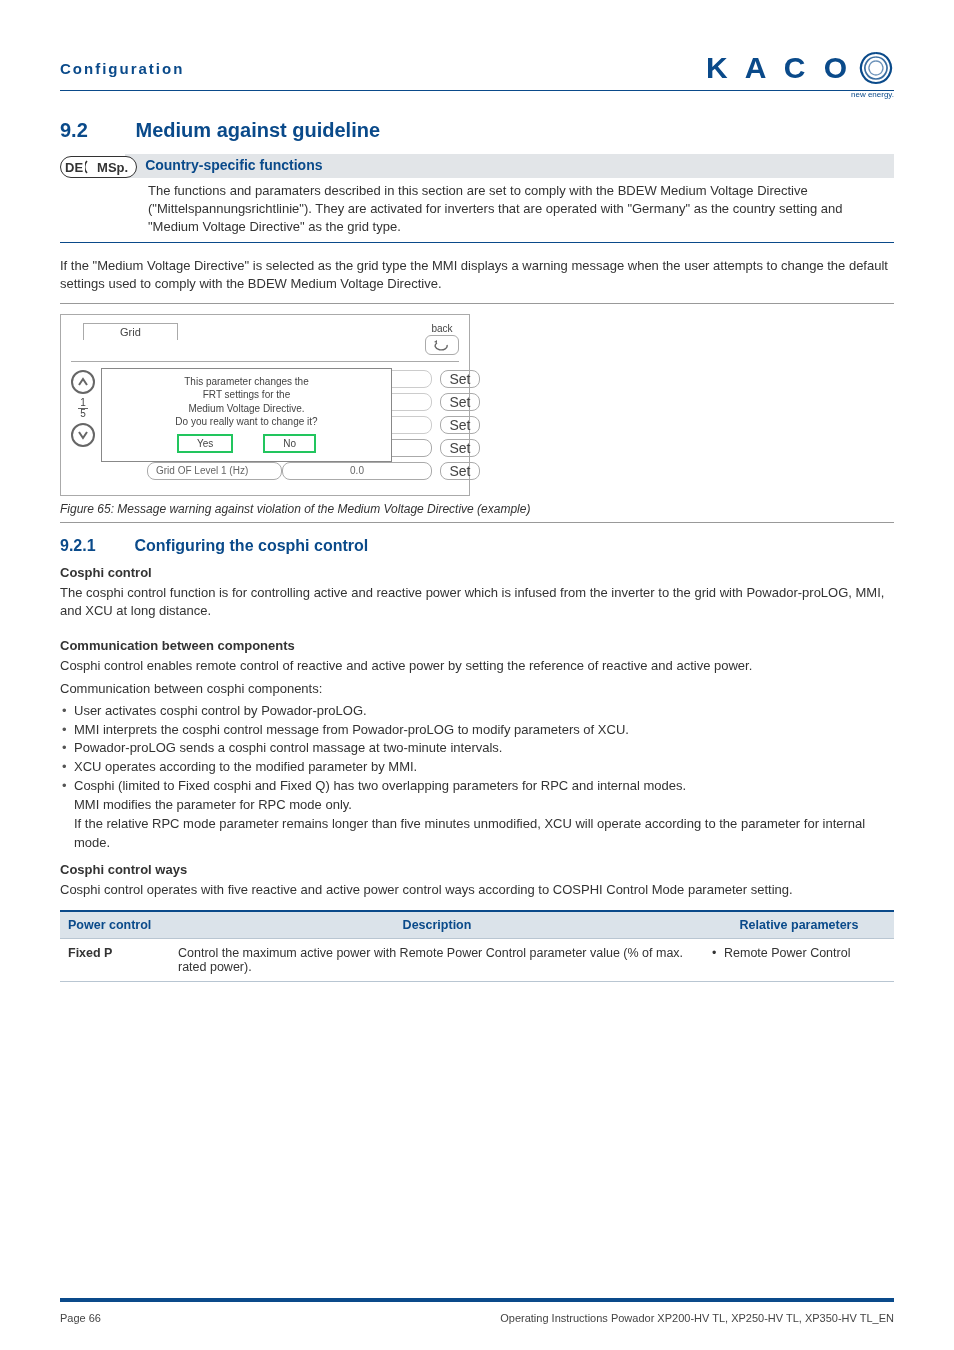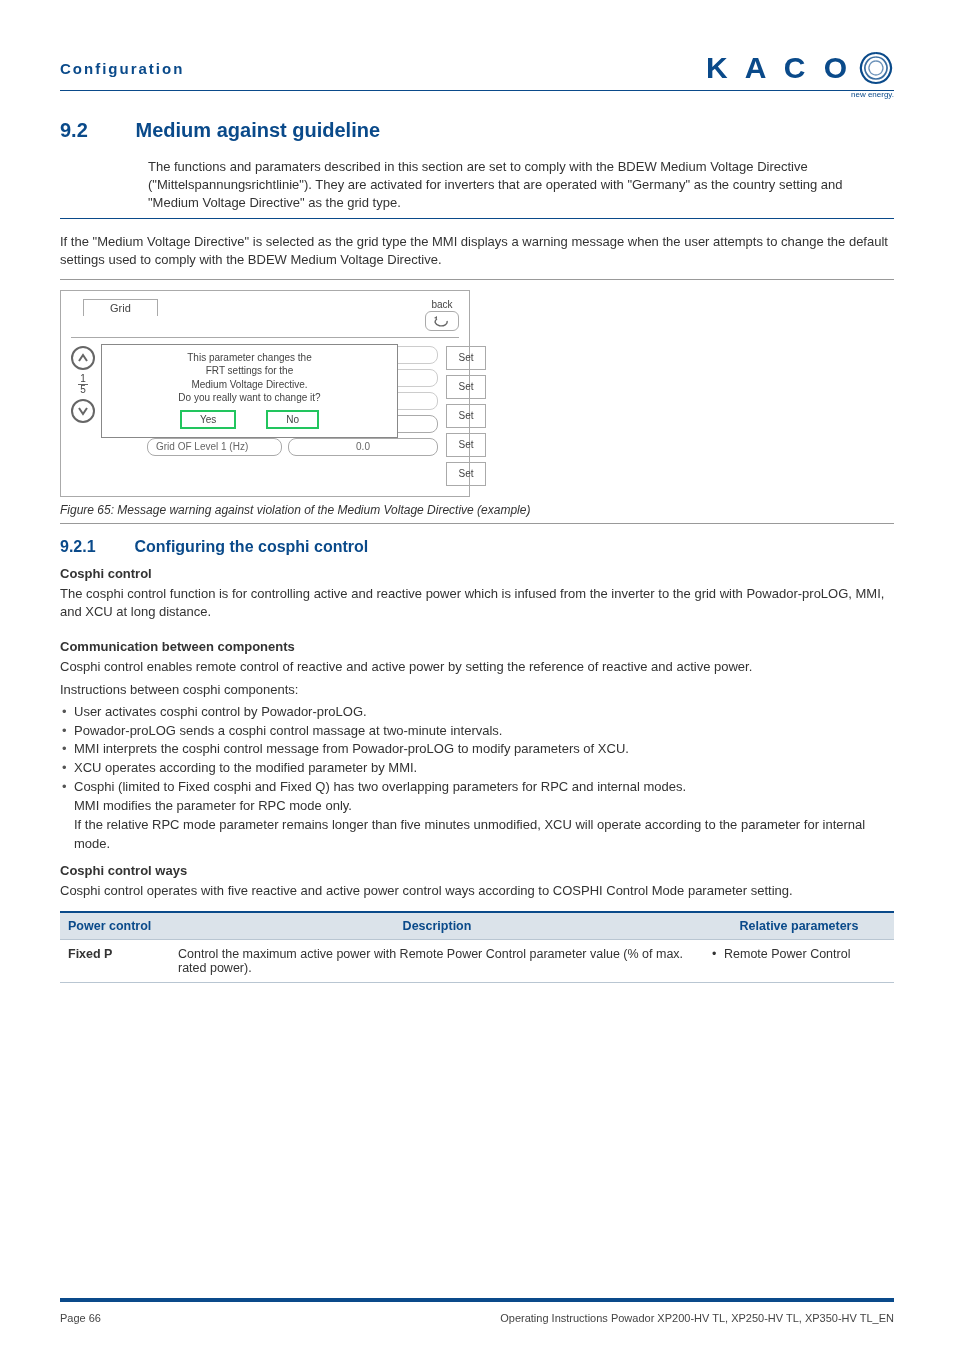--- a/index.html
+++ b/index.html
@@ -107,21 +107,21 @@
     display: flex;
     justify-content: space-between;
     align-items: flex-start;
     border-bottom: 1px solid #aaa;
     padding-bottom: 6px;
     margin-bottom: 8px;
   }
   .tab-grid {
     border: 1px solid #aaa;
     border-bottom: none;
-    padding: 2px 26px;
+    padding: 2px 36px;
     font-size: 11px;
     margin-left: 12px;
     margin-bottom: -1px;
     background: #fff;
   }
   .back-col { text-align: center; font-size: 10px; }
   .back-btn {
     border: 1px solid #aaa;
     border-radius: 6px;
     width: 34px;
@@ -135,26 +135,26 @@
   .left-ctrl { display: flex; flex-direction: column; gap: 4px; align-items: center; width: 30px; }
   .circ-btn {
     width: 24px; height: 24px; border: 2px solid #666; border-radius: 50%;
     display: flex; align-items: center; justify-content: center; font-size: 12px;
   }
   .frac { font-size: 10px; text-align: center; line-height: 1; }
   .frac .top { border-bottom: 1px solid #666; padding: 0 2px; }
   .mid-col { flex: 1; position: relative; }
   .set-col { display: flex; flex-direction: column; gap: 5px; }
   .set-btn {
-    border: 1px solid #aaa; border-radius: 0;
-    width: 40px; height: 24px; font-size: 10px;
+    border: 1px solid #aaa; border-radius: 8px;
+    width: 40px; height: 18px; font-size: 14px;
     display: flex; align-items: center; justify-content: center;
   }
   .ghost-row {
-    display: flex; gap: 6px; margin-bottom: 5px;
+    display: flex; margin-bottom: 5px;
     color: #bbb;
     margin-left: 44px;
   }
   .ghost-row > div {
     border: 1px solid #ccc; border-radius: 8px; height: 18px;
     display: flex; align-items: center; padding: 0 8px; font-size: 10px;
   }
   .ghost-row .label { width: 135px; }
   .ghost-row .val { width: 150px; justify-content: center; }
   .dialog {
@@ -260,20 +260,30 @@
     <span class="logo-sub">new energy.</span>
   </div>
 </div>
 
 <h2 class="sec-heading">
   <span class="num">9.2</span>
   <span>Medium against guideline</span>
 </h2>
 
 <div class="info-box">
+  <div class="info-header">
+    <span class="pill">
+      <span>DE</span>
+      <svg width="10" height="14">
+          <path d="M2 13 A 9 9 0 0 1 2 1" fill="none" stroke="#333" stroke-width="1.5"></path>
+        </svg>
+      <span>MSp.</span>
+    </span>
+    <div class="info-title-bar">Country-specific functions</div>
+  </div>
   <div class="info-body">The functions and paramaters described in this section are set to comply with the BDEW Medium Voltage Directive ("Mittelspannungsrichtlinie"). They are activated for inverters that are operated with "Germany" as the country setting and "Medium Voltage Directive" as the grid type.</div>
 </div>
 
 <p class="body-text">If the "Medium Voltage Directive" is selected as the grid type the MMI displays a warning message when the user attempts to change the default settings used to comply with the BDEW Medium Voltage Directive.</p>
 <div class="hr-thin"></div>
 
 <div class="device-wrap">
   <div class="device-top">
     <div style="display:flex; align-items:flex-end;">
       <div class="tab-grid">Grid</div>
@@ -354,25 +364,25 @@
 <h3 class="subsec">
   <span class="num">9.2.1</span>
   <span>Configuring the cosphi control</span>
 </h3>
 
 <div class="bold-para">Cosphi control</div>
 <p class="body-text">The cosphi control function is for controlling active and reactive power which is infused from the inverter to the grid with  Powador-proLOG, MMI, and XCU at long distance.</p>
 
 <div class="bold-para" style="margin-top:18px;">Communication between components</div>
 <p class="body-text" style="margin-bottom:4px;">Cosphi control enables remote control of reactive and active power by setting the reference of reactive and active power.</p>
-<p class="body-text" style="margin-bottom:4px;">Instructions between cosphi components:</p>
+<p class="body-text" style="margin-bottom:4px;">Communication between cosphi components:</p>
 <ul class="bullets">
   <li>User activates cosphi control by  Powador-proLOG.</li>
+  <li>MMI interprets the cosphi control message from  Powador-proLOG to modify parameters of XCU.</li>
   <li> Powador-proLOG sends a cosphi control massage at two-minute intervals.</li>
-  <li>MMI interprets the cosphi control message from  Powador-proLOG to modify parameters of XCU.</li>
   <li>XCU operates according to the modified parameter by MMI.</li>
   <li>
     <span>Cosphi (limited to Fixed cosphi and Fixed Q) has two overlapping parameters for RPC and internal modes.</span>
     <span class="cont">MMI modifies the parameter for RPC mode only.</span>
     <span class="cont">If the relative RPC mode parameter remains longer than five minutes unmodified, XCU will operate according to the parameter for internal mode.</span>
   </li>
 </ul>
 
 <div class="bold-para">Cosphi control ways</div>
 <p class="body-text">Cosphi control operates with five reactive and active power control ways according to COSPHI Control Mode parameter setting.</p>

